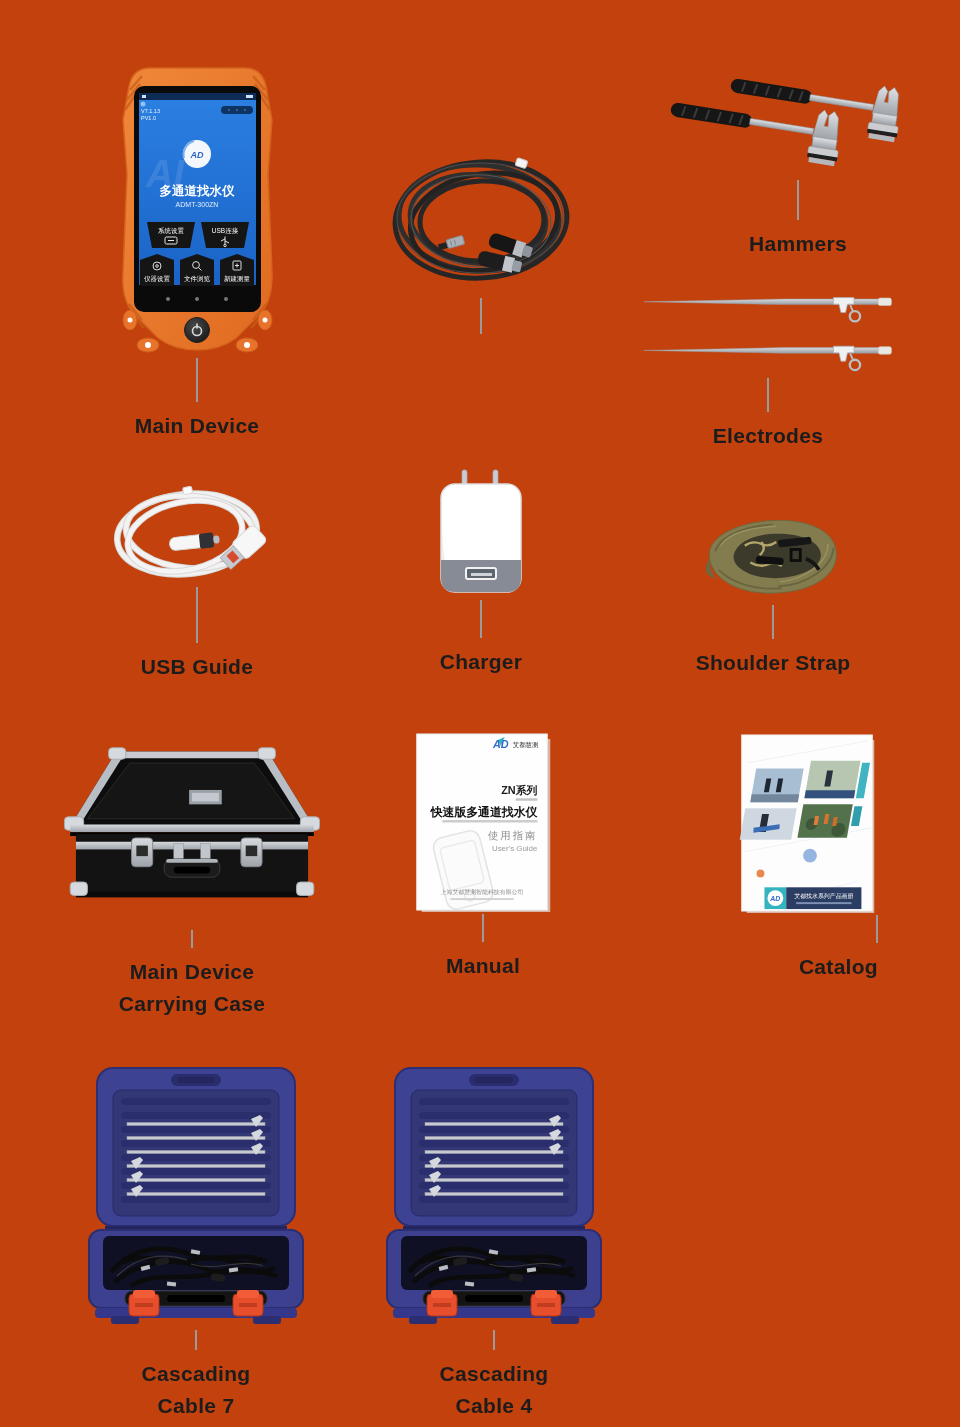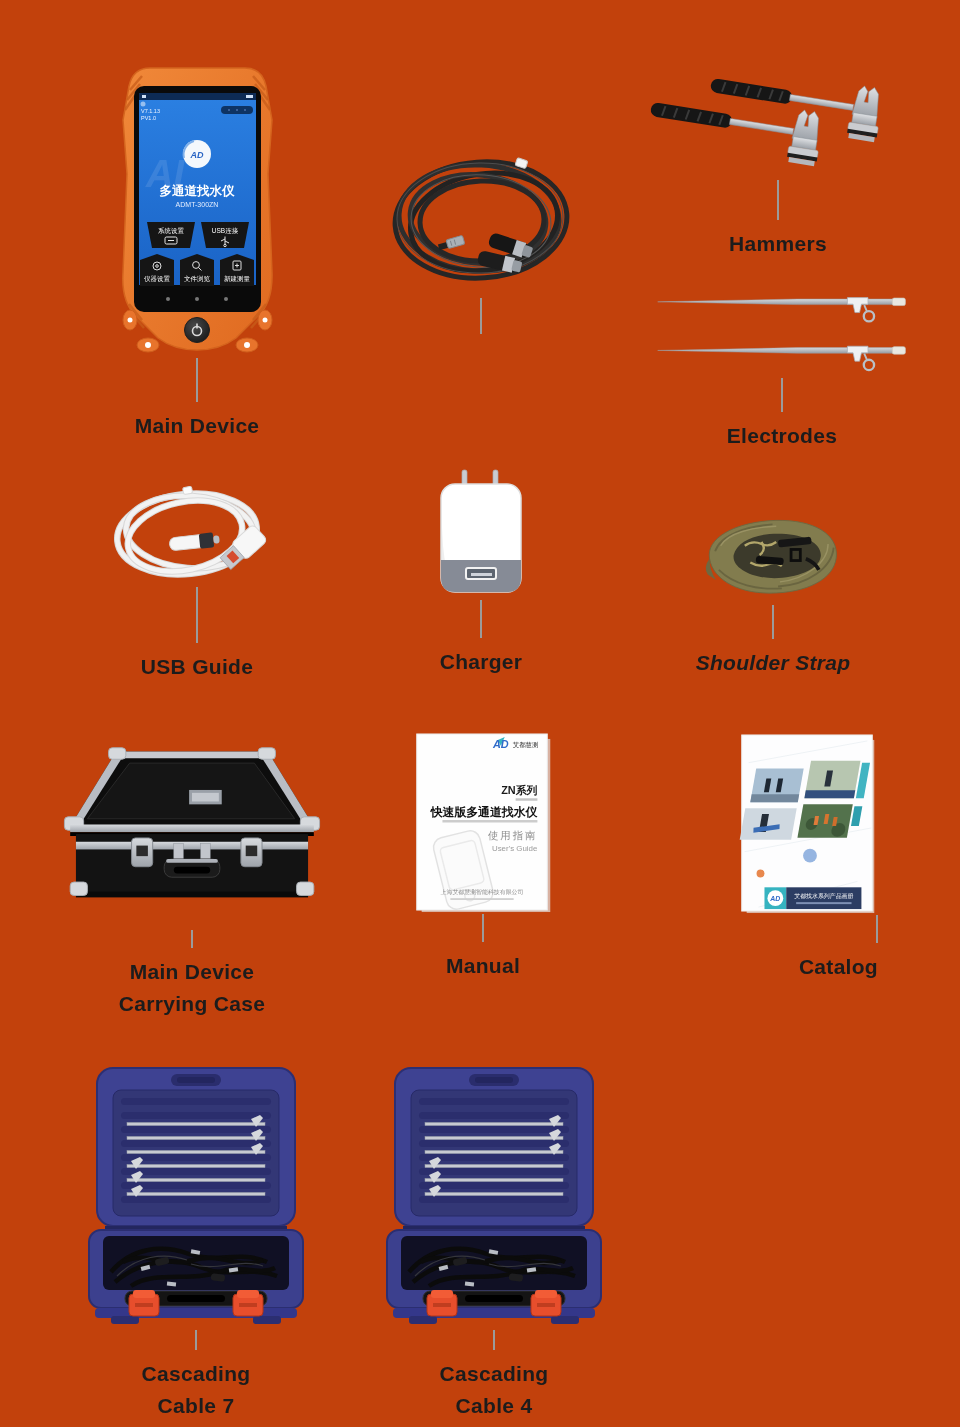--- a/index.html
+++ b/index.html
@@ -149,21 +149,21 @@
       <g transform="translate(70,92) rotate(-16)">
         <rect x="-9" y="2" width="10" height="6" fill="#222222"></rect>
         <rect x="0" y="0" width="17" height="9" rx="2" fill="#aab0b6" stroke="#868c93"></rect>
         <line x1="4" y1="2" x2="4" y2="7" stroke="#7c828a"></line>
           <line x1="8" y1="2" x2="8" y2="7" stroke="#7c828a"></line>
       </g>
     </svg>
     <div class="connector" style="height:36px;"></div>
   </div>
 
-  <div class="item" style="left:638px;top:72px;width:280px;">
+  <div class="item" style="left:658px;top:72px;width:280px;">
     <svg width="260" height="108" viewBox="0 0 260 108">
       <defs>
         <linearGradient id="silv" x1="0" y1="0" x2="0" y2="1">
           <stop offset="0" stop-color="#dfe1e4"></stop>
             <stop offset="1" stop-color="#9ba0a7"></stop>
         </linearGradient>
         <g id="hmr">
           <rect x="0" y="0" width="82" height="14" rx="7" fill="#161616"></rect>
           <g stroke="#3a3a3a" stroke-width="2">
             <line x1="14" y1="2" x2="12" y2="12"></line>
@@ -183,21 +183,21 @@
           </g>
         </g>
       </defs>
       <use href="#hmr" transform="translate(4,30) rotate(9)"></use>
       <use href="#hmr" transform="translate(64,6) rotate(9)"></use>
     </svg>
     <div class="connector" style="height:40px;"></div>
     <div class="label">Hammers</div>
   </div>
 
-  <div class="item" style="left:642px;top:292px;width:280px;">
+  <div class="item" style="left:628px;top:292px;width:280px;">
     <svg width="272" height="86" viewBox="0 0 272 92">
       <defs>
         <g id="rod">
           <polygon points="0,4.5 150,1.5 252,1.5 252,7.5 150,7.5" fill="url(#silv2)" stroke="#9aa0a7" stroke-width=".5"></polygon>
           <rect x="251" y="0.5" width="14" height="8" rx="2" fill="#e9e7e1" stroke="#c9c6bd" stroke-width=".7"></rect>
           <path d="M203,0 h22 v7 h-7 l-2,9 h-5 l-2,-9 h-6 z" fill="#eef0f2" stroke="#aab0b6" stroke-width=".8"></path>
           <circle cx="226" cy="20" r="5.5" fill="none" stroke="#b9bfc6" stroke-width="2.5"></circle>
           <line x1="221" y1="8" x2="224" y2="15" stroke="#b9bfc6" stroke-width="2"></line>
         </g>
         <linearGradient id="silv2" x1="0" y1="0" x2="0" y2="1">
@@ -245,21 +245,21 @@
       <rect x="6" y="16" width="80" height="108" rx="14" fill="#ffffff" stroke="#dedede" stroke-width="1.5"></rect>
       <path d="M7,40 q-1,40 6,70 q-5,-3 -6,-12 z" fill="#efefef"></path>
       <path d="M6,92 h80 v18 q0,14 -14,14 h-52 q-14,0 -14,-14 z" fill="#868b96"></path>
       <rect x="31" y="100" width="30" height="11" rx="2" fill="#5d6570" stroke="#f2f2f2" stroke-width="2"></rect>
       <rect x="36" y="105" width="21" height="3" fill="#cfd3da"></rect>
     </svg>
     <div class="connector" style="height:38px;"></div>
     <div class="label">Charger</div>
   </div>
 
-  <div class="item" style="left:653px;top:505px;width:240px;font-style:italic;">
+  <div class="item" style="left:653px;top:505px;width:240px;">
     <svg width="160" height="100" viewBox="0 0 165 108">
       <path d="M14,58 C10,36 40,20 78,17 C120,14 150,28 151,52 C152,76 126,93 86,95 C48,97 18,82 14,58 Z" fill="#827c4e" stroke="#6e6841"></path>
       <path d="M14,58 q-7,9 -2,17 l9,6 q-7,-10 -7,-23 z" fill="#6e6841"></path>
       <g stroke="#6a6540" stroke-width="2" fill="none">
         <path d="M20,50 C26,32 54,23 82,21"></path>
         <path d="M148,46 C146,68 120,86 88,88"></path>
         <path d="M24,70 C40,86 66,92 92,90"></path>
       </g>
       <g stroke="#9c9566" stroke-width="1.5" fill="none" opacity=".9">
         <path d="M26,44 C34,30 60,24 86,23"></path>

